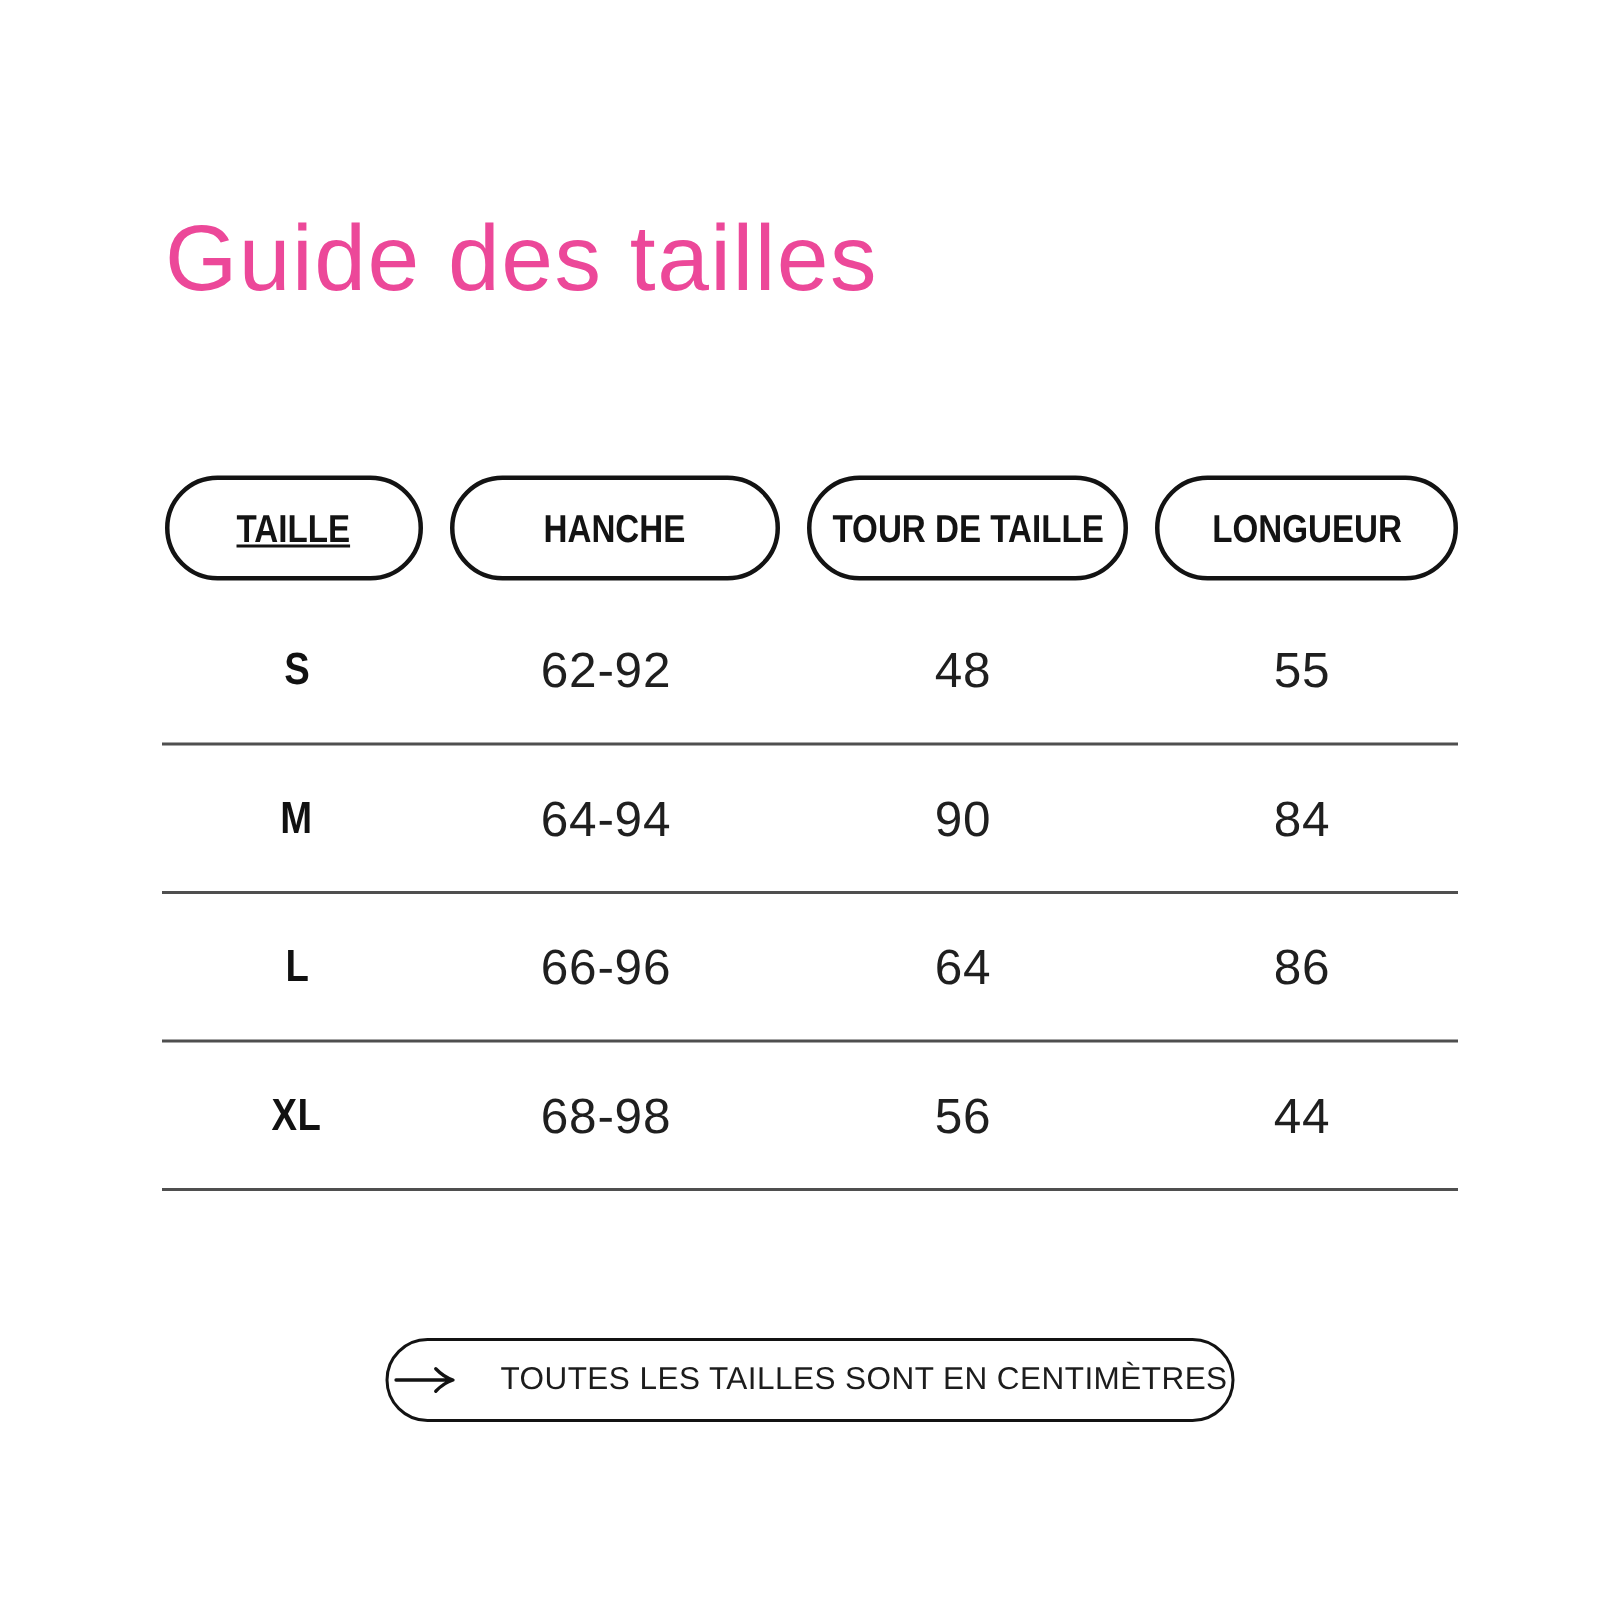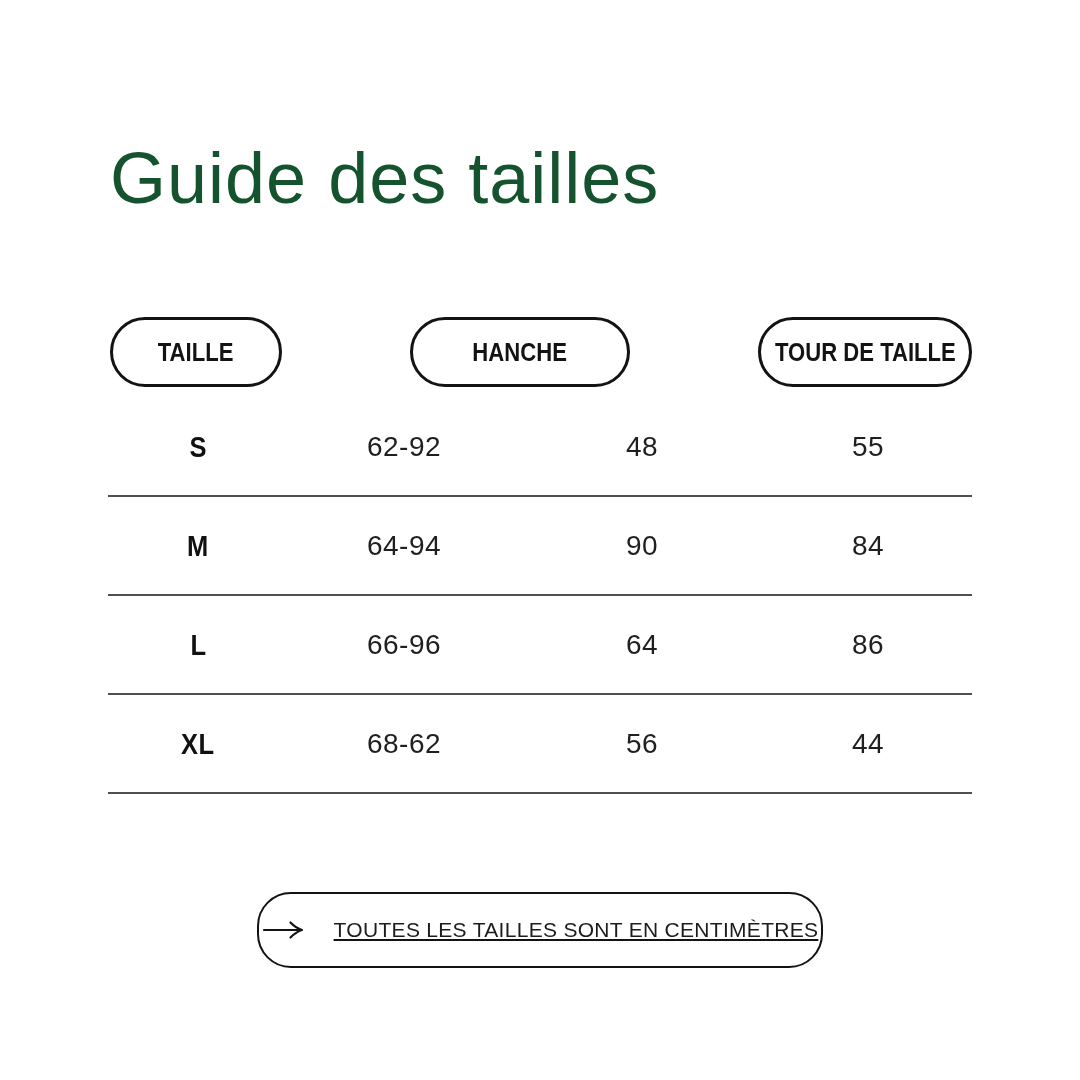--- a/index.html
+++ b/index.html
@@ -12,25 +12,25 @@
     font-family: "Liberation Sans", sans-serif;
     color: #131313;
     overflow: hidden;
   }
 
   
   .page-title {
     position: absolute;
     left: 110px;
     top: 142px;
-    font-size: 72px;
+    font-size: 62px;
     font-weight: 500;
     letter-spacing: 1px;
     line-height: 1;
-    color: #14532d;
+    color: #ec4899;
   }
 
   
   .header-row {
     position: absolute;
     left: 110px;
     top: 317px;
     width: 862px;
     height: 70px;
     display: flex;
@@ -39,21 +39,21 @@
   }
   .pill {
     height: 70px;
     border: 3px solid #131313;
     border-radius: 36px;
     background: #ffffff;
     display: flex;
     align-items: center;
     justify-content: center;
   }
-  .pill.w1 { width: 172px; }
+  .pill.w1 { width: 172px; text-decoration: underline; }
   .pill.w2 { width: 214px; }
   .pill.w3 { width: 220px; }
   .pill.w4 { width: 202px; }
   .pill-label {
     font-size: 26px;
     font-weight: bold;
     letter-spacing: 0;
     color: #131313;
     display: inline-block;
     transform: scaleX(0.85);
@@ -69,50 +69,49 @@
   }
   .row {
     height: 99px;
     border-bottom: 2px solid #4f4f4f;
     display: grid;
     grid-template-columns: 180px 232px 244px 208px;
     align-items: center;
   }
   .cell {
     text-align: center;
-    font-size: 28px;
+    font-size: 33px;
     font-weight: 400;
     color: #1f1f1f;
     letter-spacing: 0.5px;
   }
   .cell.size {
     font-size: 30px;
     font-weight: bold;
     color: #111111;
   }
   .cell.size span {
     display: inline-block;
     transform: scaleX(0.85);
   }
 
   
   .note-pill {
     position: absolute;
     left: 257px;
     top: 892px;
     width: 566px;
-    height: 76px;
+    height: 56px;
     border: 2.5px solid #131313;
     border-radius: 34px;
     background: #ffffff;
     display: flex;
     align-items: center;
     justify-content: center;
     gap: 30px;
-    text-decoration: underline;
   }
   .note-text {
     font-size: 21px;
     font-weight: 400;
     letter-spacing: 0.3px;
     color: #1c1c1c;
     white-space: nowrap;
   }
   .arrow-icon { display: flex; align-items: center; }
 </style>
@@ -126,20 +125,23 @@
   <div class="header-row">
     <div class="pill w1">
       <span class="pill-label">TAILLE</span>
     </div>
     <div class="pill w3">
       <span class="pill-label">HANCHE</span>
     </div>
     <div class="pill w2">
       <span class="pill-label">TOUR DE TAILLE</span>
     </div>
+    <div class="pill w4">
+      <span class="pill-label">LONGUEUR</span>
+    </div>
   </div>
 
   <div class="rows">
     <div class="row">
       <div class="cell size"><span>S</span></div>
       <div class="cell">62-92</div>
       <div class="cell">48</div>
       <div class="cell">55</div>
     </div>
     <div class="row">
@@ -149,21 +151,21 @@
       <div class="cell">84</div>
     </div>
     <div class="row">
       <div class="cell size"><span>L</span></div>
       <div class="cell">66-96</div>
       <div class="cell">64</div>
       <div class="cell">86</div>
     </div>
     <div class="row">
       <div class="cell size"><span>XL</span></div>
-      <div class="cell">68-62</div>
+      <div class="cell">68-98</div>
       <div class="cell">56</div>
       <div class="cell">44</div>
     </div>
   </div>
 
   <div class="note-pill">
     <span class="arrow-icon">
       <svg width="42" height="24" viewBox="0 0 42 24">
         <path d="M2 12 H38 M28.5 4.5 Q34 10.2 40 12 Q34 13.8 28.5 19.5" fill="none" stroke="#131313" stroke-width="2.2" stroke-linecap="round" stroke-linejoin="round"></path>
       </svg>

